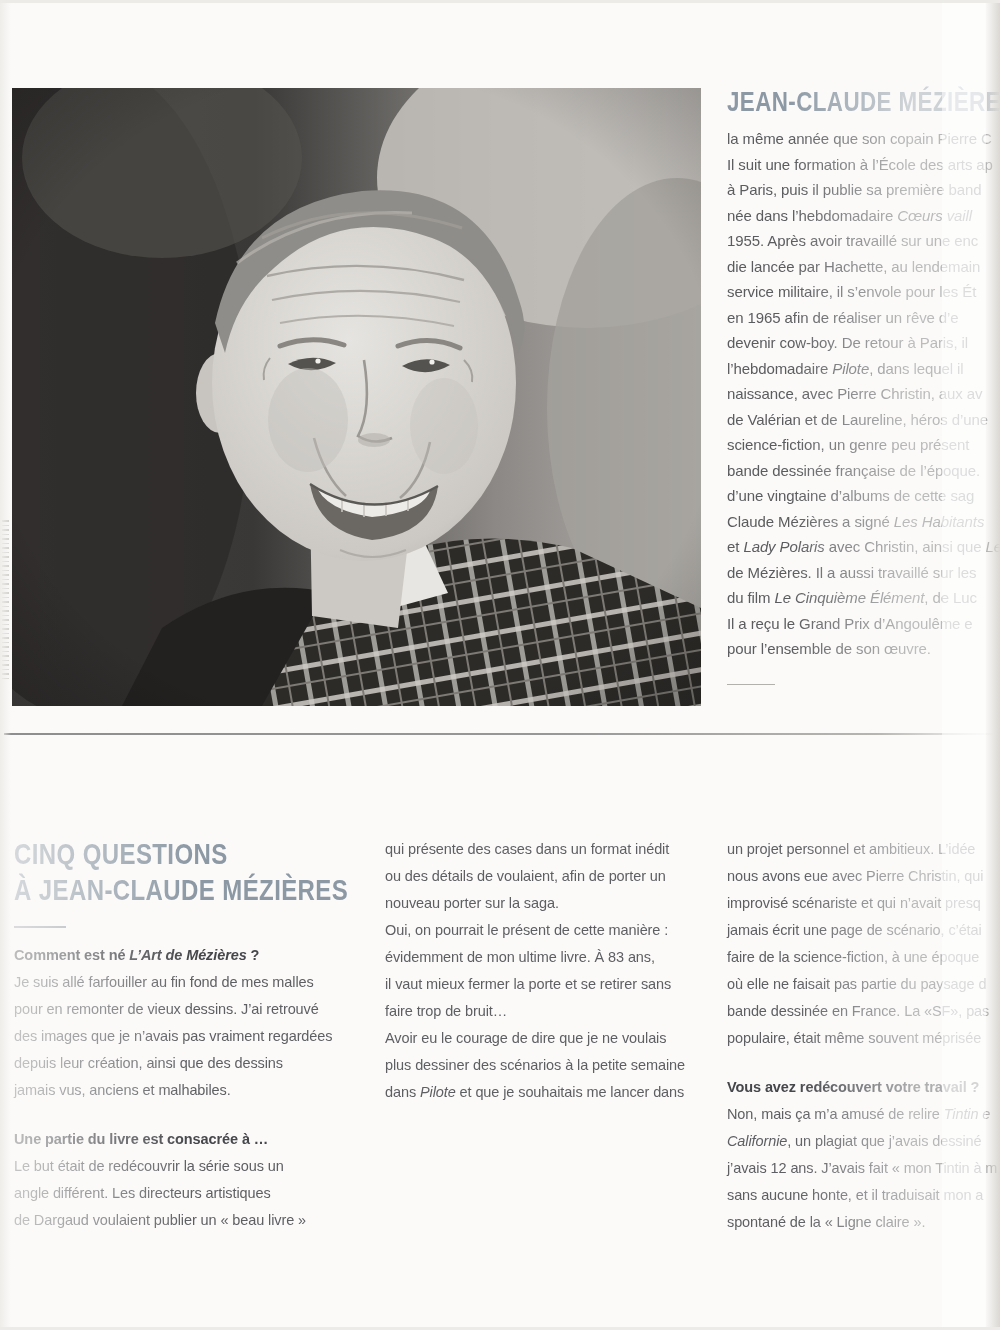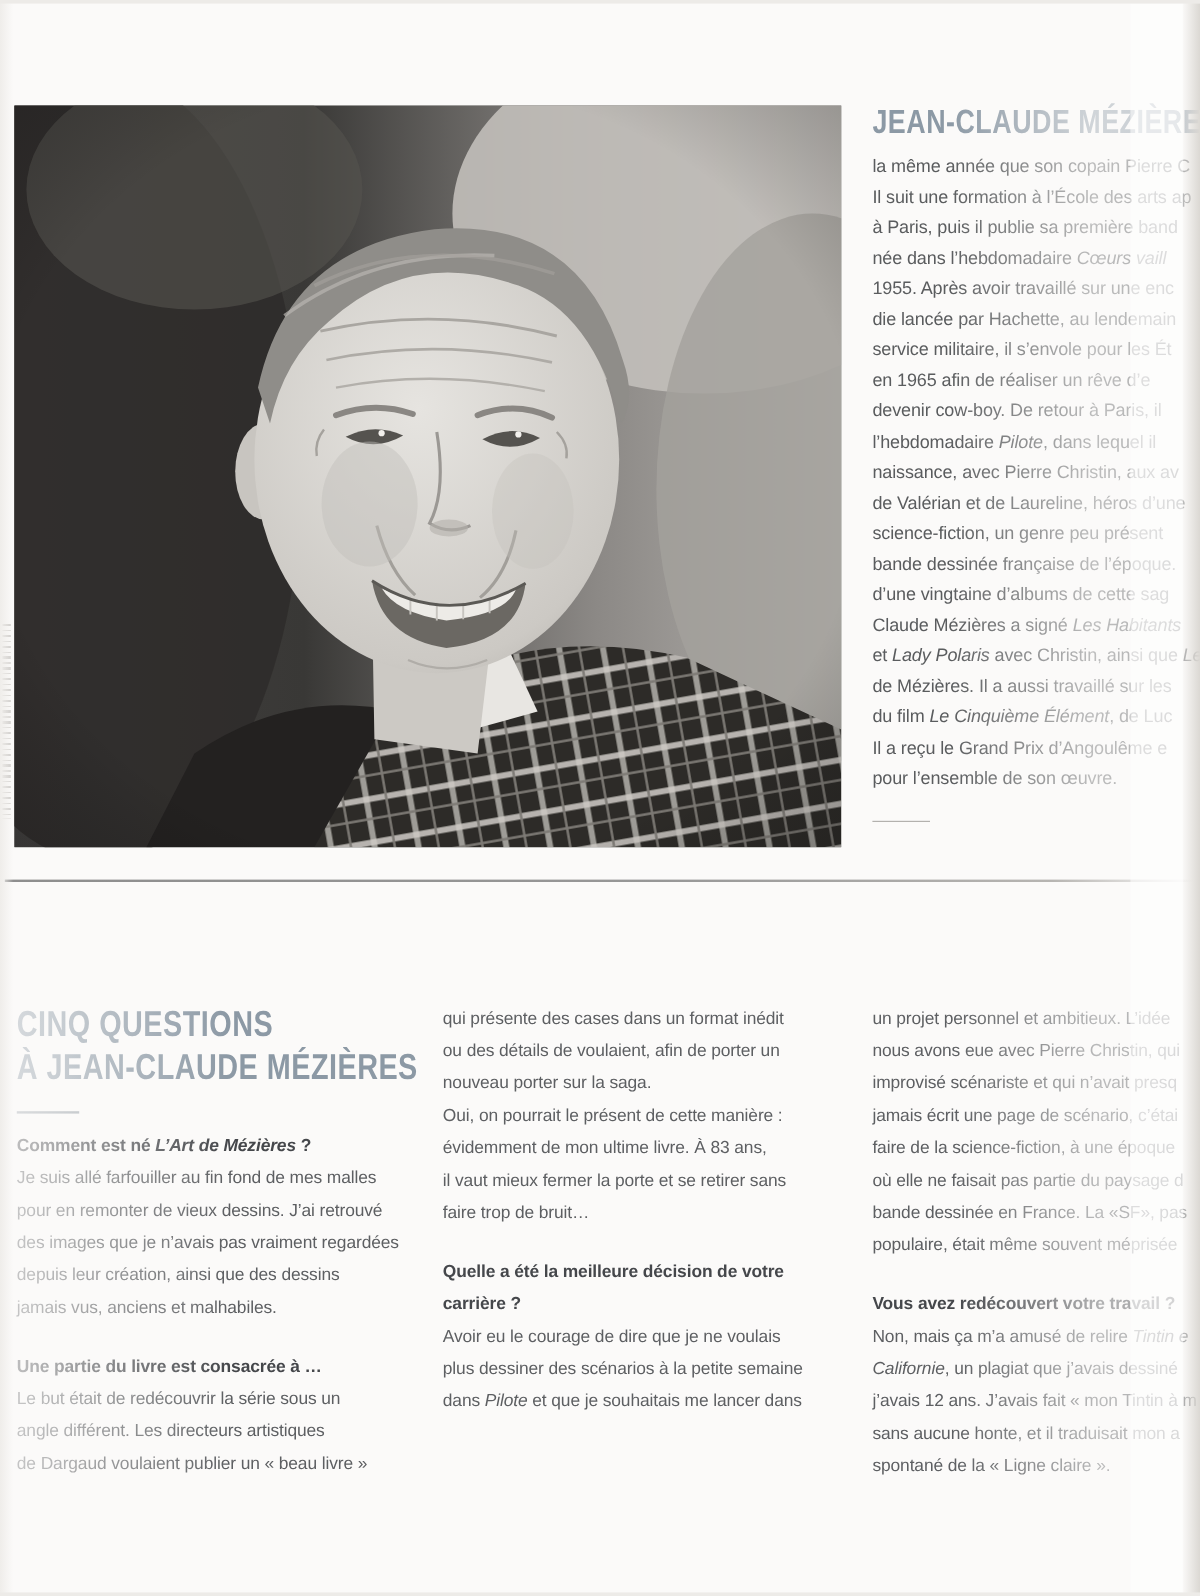--- a/index.html
+++ b/index.html
@@ -28,21 +28,21 @@
   .bio-rule{margin-top:22px;width:48px;height:1px;background:#b3b1ae;}
   
   .mid-line{
     position:absolute;left:4px;top:733px;width:992px;height:2px;
     background:linear-gradient(to right,#8e8e8e,#979797 55%,#b7b5b2 88%,rgba(220,218,215,0));
   }
   
   .col{position:absolute;top:836px;font-size:14.5px;line-height:27px;letter-spacing:-.1px;color:#5d5f62;}
   .col .tl{white-space:nowrap;}
   .col1{left:14px;width:348px;}
-  .col2{left:369px;width:330px;}
+  .col2{left:385px;width:330px;}
   .col3{left:727px;width:330px;}
   .iv-head{font-size:30px;line-height:36px;}
   .iv-rule{margin-top:18px;margin-bottom:14px;width:52px;height:2px;background:#9aa2a9;}
   .para{margin-top:0;}
   .para.q{font-weight:bold;color:#45474b;}
   .para.gap{margin-top:22px;}
   
   .fade{position:absolute;pointer-events:none;}
   .bio-fade{left:790px;top:80px;width:210px;height:620px;
     background:linear-gradient(to right,rgba(251,250,249,0),rgba(251,250,249,.62) 58%,rgba(251,250,249,.5));}
@@ -208,24 +208,20 @@
           <div class="tl">qui présente des cases dans un format inédit</div>
           <div class="tl">ou des détails de voulaient, afin de porter un</div>
           <div class="tl">nouveau porter sur la saga.</div>
         </div>
         <div class="para a">
           <div class="tl">Oui, on pourrait le présent de cette manière :</div>
           <div class="tl">évidemment de mon ultime livre. À 83 ans,</div>
           <div class="tl">il vaut mieux fermer la porte et se retirer sans</div>
           <div class="tl">faire trop de bruit…</div>
         </div>
-        <div class="para q gap">
-          <div class="tl">Quelle a été la meilleure décision de votre</div>
-          <div class="tl">carrière ?</div>
-        </div>
         <div class="para a">
           <div class="tl">Avoir eu le courage de dire que je ne voulais</div>
           <div class="tl">plus dessiner des scénarios à la petite semaine</div>
           <div class="tl">dans <i>Pilote</i> et que je souhaitais me lancer dans</div>
         </div>
       </div>
   </div>
 
   <div class="col col3">
     <div>

